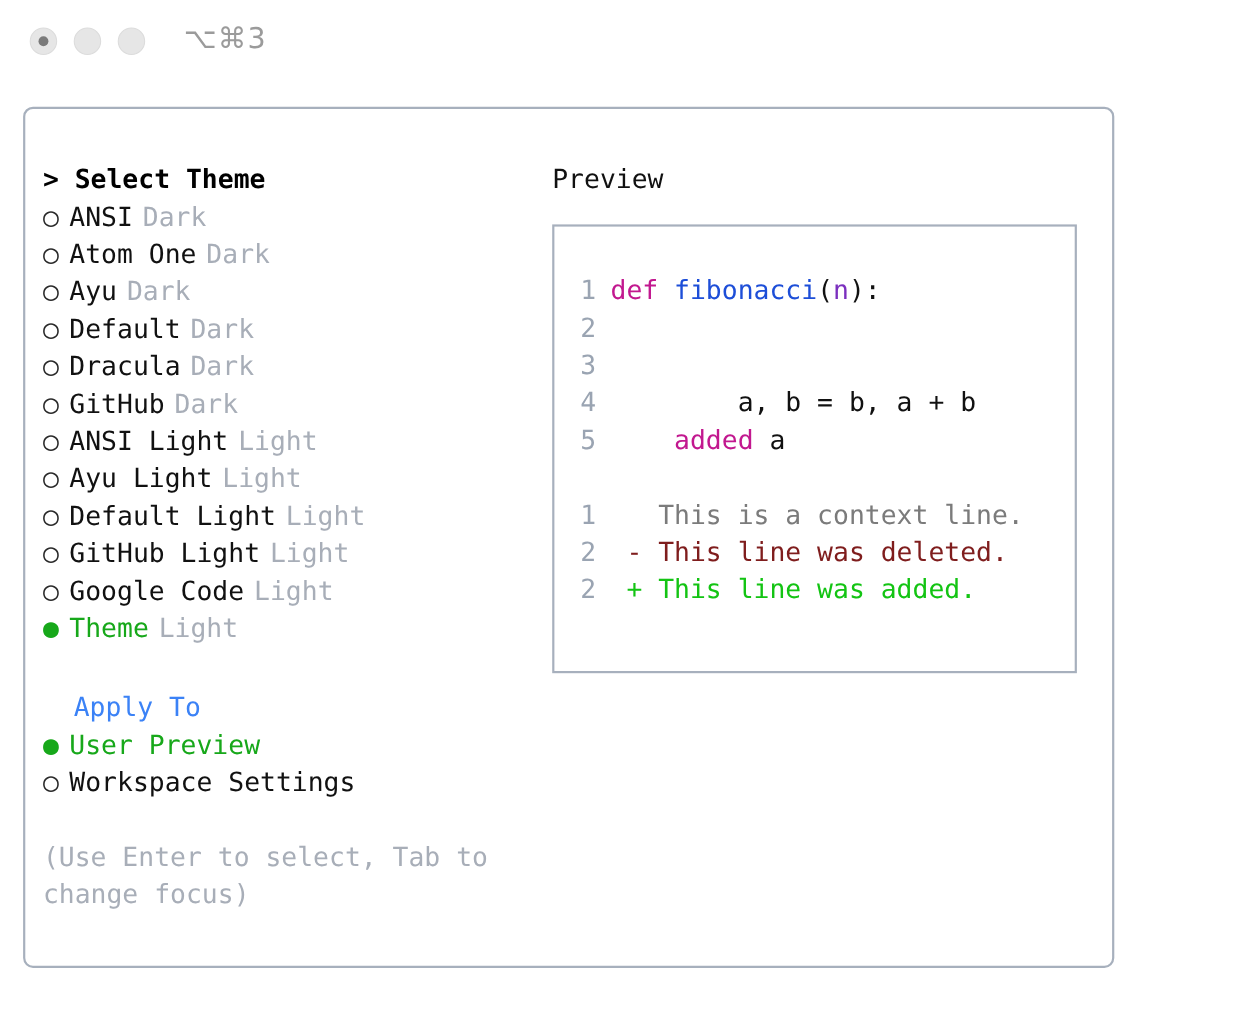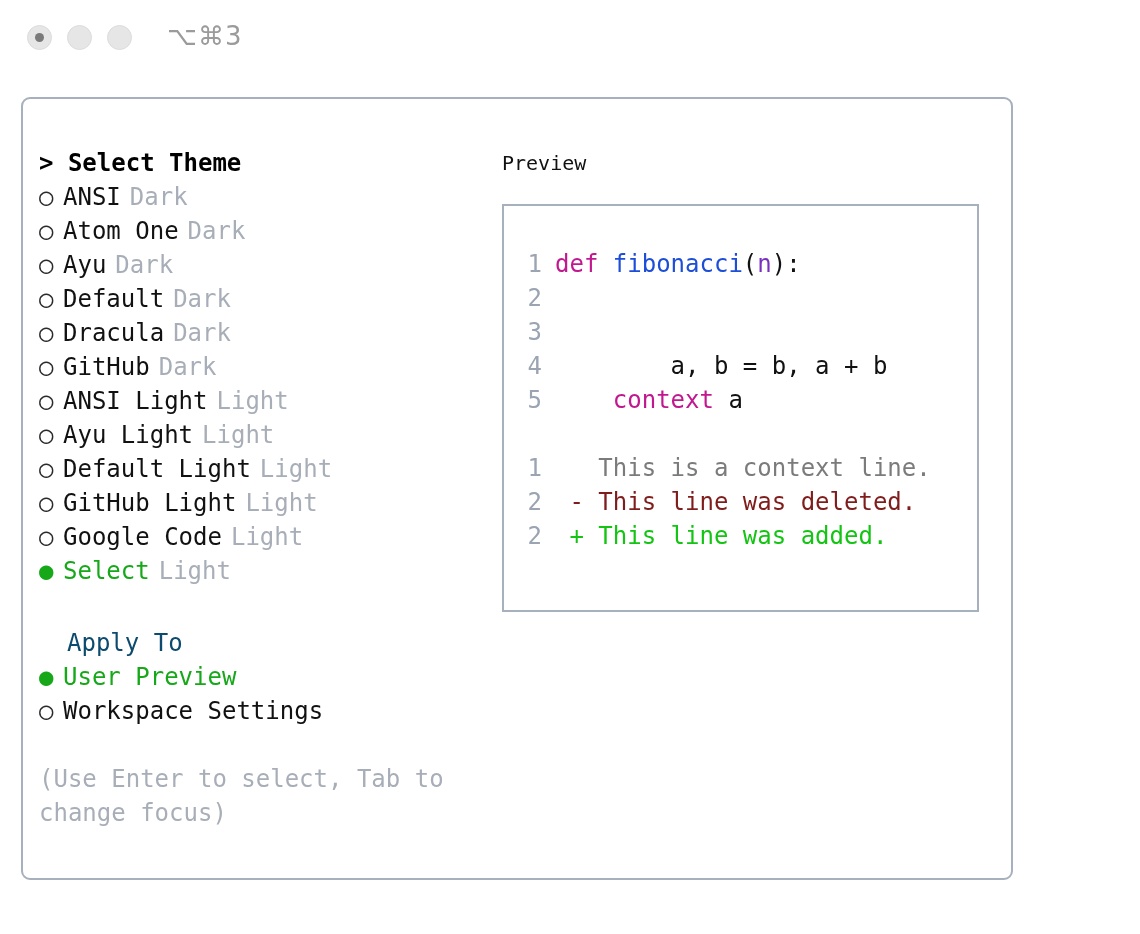--- a/index.html
+++ b/index.html
@@ -124,21 +124,21 @@
   
   #apply-section {
     position: absolute;
     left: 16px;
     top: 527px;
     width: 450px;
   }
   .apply-title {
     font-size: 24px;
     line-height: 34px;
-    color: #0c4a6e;
+    color: #3b82f6;
     white-space: pre;
     padding-left: 28px;
   }
   .apply-item {
     font-size: 24px;
     line-height: 34px;
     white-space: pre;
     display: flex;
     align-items: baseline;
   }
@@ -157,21 +157,21 @@
   }
 
   
   #preview-column {
     position: absolute;
     left: 479px;
     top: 47px;
     width: 490px;
   }
   #preview-title {
-    font-size: 20px;
+    font-size: 24px;
     color: #111111;
     line-height: 34px;
     white-space: pre;
   }
   #preview-box {
     position: absolute;
     left: 0px;
     top: 58px;
     width: 477px;
     height: 408px;
@@ -242,21 +242,21 @@
           <div class="theme-item"><span class="marker unselected">○</span><span class="theme-name">Atom One</span><span class="theme-tag">Dark</span></div>
           <div class="theme-item"><span class="marker unselected">○</span><span class="theme-name">Ayu</span><span class="theme-tag">Dark</span></div>
           <div class="theme-item"><span class="marker unselected">○</span><span class="theme-name">Default</span><span class="theme-tag">Dark</span></div>
           <div class="theme-item"><span class="marker unselected">○</span><span class="theme-name">Dracula</span><span class="theme-tag">Dark</span></div>
           <div class="theme-item"><span class="marker unselected">○</span><span class="theme-name">GitHub</span><span class="theme-tag">Dark</span></div>
           <div class="theme-item"><span class="marker unselected">○</span><span class="theme-name">ANSI Light</span><span class="theme-tag">Light</span></div>
           <div class="theme-item"><span class="marker unselected">○</span><span class="theme-name">Ayu Light</span><span class="theme-tag">Light</span></div>
           <div class="theme-item"><span class="marker unselected">○</span><span class="theme-name">Default Light</span><span class="theme-tag">Light</span></div>
           <div class="theme-item"><span class="marker unselected">○</span><span class="theme-name">GitHub Light</span><span class="theme-tag">Light</span></div>
           <div class="theme-item"><span class="marker unselected">○</span><span class="theme-name">Google Code</span><span class="theme-tag">Light</span></div>
-          <div class="theme-item"><span class="marker selected">●</span><span class="theme-name selected">Select</span><span class="theme-tag">Light</span></div>
+          <div class="theme-item"><span class="marker selected">●</span><span class="theme-name selected">Theme</span><span class="theme-tag">Light</span></div>
         </div>
     </div>
 
     <div id="apply-section">
       <div class="apply-title">Apply To</div>
       <div id="apply-items">
           <div class="apply-item"><span class="marker selected">●</span><span class="apply-label selected">User Preview</span></div>
           <div class="apply-item"><span class="marker unselected">○</span><span class="apply-label">Workspace Settings</span></div>
         </div>
     </div>
@@ -265,21 +265,21 @@
 
     <div id="preview-column">
       <div id="preview-title">Preview</div>
       <div id="preview-box">
         <div id="code-area">
           <div id="code-lines">
               <div class="code-line"><span class="lineno">1</span><span class="code-text"><span class="tok-kw">def </span><span class="tok-fn">fibonacci</span><span class="tok-plain">(</span><span class="tok-param">n</span><span class="tok-plain">):</span></span></div>
               <div class="code-line"><span class="lineno">2</span></div>
               <div class="code-line"><span class="lineno">3</span></div>
               <div class="code-line"><span class="lineno">4</span><span class="code-text"><span class="tok-plain">        a, b = b, a + b</span></span></div>
-              <div class="code-line"><span class="lineno">5</span><span class="code-text"><span class="tok-plain">    </span><span class="tok-kw">context</span><span class="tok-plain"> a</span></span></div>
+              <div class="code-line"><span class="lineno">5</span><span class="code-text"><span class="tok-plain">    </span><span class="tok-kw">added</span><span class="tok-plain"> a</span></span></div>
             </div>
           <div class="blank-line"></div>
           <div id="diff-lines">
               <div class="code-line"><span class="lineno">1</span><span class="code-text diff-context">   This is a context line.</span></div>
               <div class="code-line"><span class="lineno">2</span><span class="code-text diff-del"> - This line was deleted.</span></div>
               <div class="code-line"><span class="lineno">2</span><span class="code-text diff-add"> + This line was added.</span></div>
             </div>
         </div>
       </div>
     </div>

